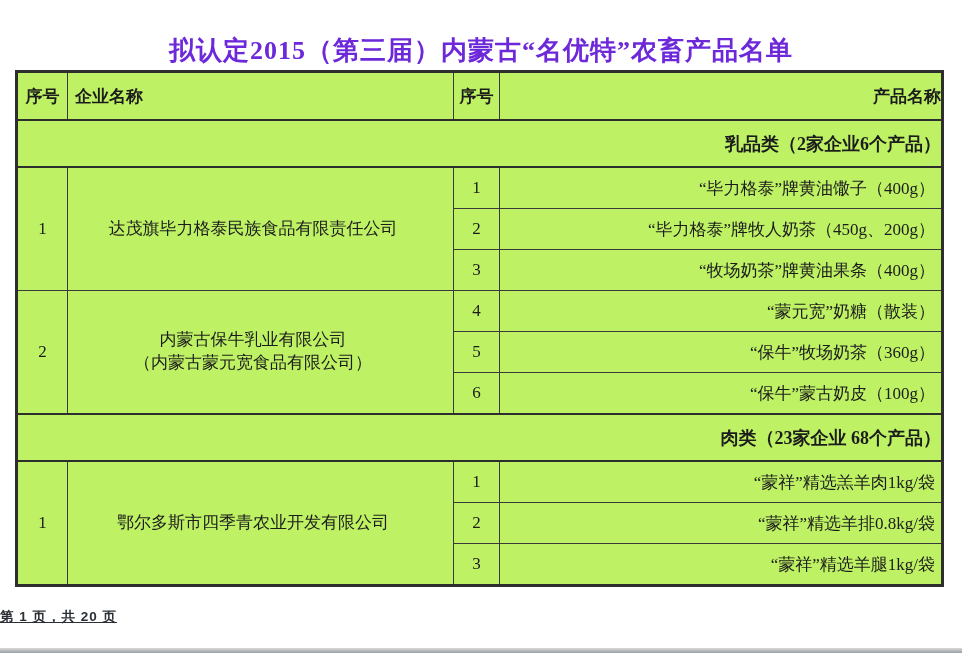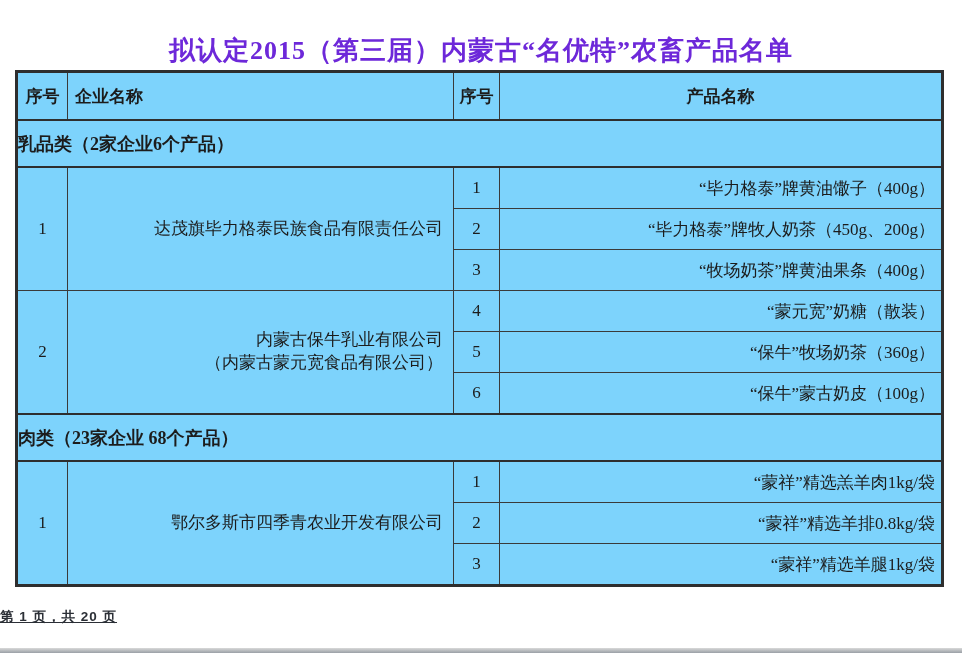--- a/index.html
+++ b/index.html
@@ -38,44 +38,44 @@
   }
   .doc-table col.c-seq1 { width: 51px; }
   .doc-table col.c-company { width: 386px; }
   .doc-table col.c-seq2 { width: 46px; }
   .doc-table col.c-product { width: auto; }
   .doc-table th, .doc-table td {
     border: 1.5px solid #3a3a3a;
     padding: 0;
     font-size: 17px;
     vertical-align: middle;
-    background: #7dd3fc;
+    background: #bef264;
   }
   .doc-table tr.header-row th {
     height: 46px;
     font-weight: bold;
     font-size: 17px;
     border-bottom: 2.5px solid #2e2e2e;
   }
   th.h-seq, td.seq-cell { text-align: center; }
   th.h-company { text-align: left; padding-left: 7px; }
-  th.h-product { text-align: center; }
+  th.h-product { text-align: right; }
   tr.section-row td {
     height: 45px;
-    text-align: left;
+    text-align: right;
     font-weight: bold;
     font-size: 18px;
     border-top: 2.5px solid #2e2e2e;
     border-bottom: 2.5px solid #2e2e2e;
   }
   tr.product-row td { height: 40px; }
   td.company-cell {
-    text-align: right;
+    text-align: center;
     padding-left: 9px;
-    padding-right: 10px;
+    padding-right: 24px;
     line-height: 1.35;
   }
   td.product-cell {
     text-align: right;
     padding-left: 12px;
     padding-right: 6px;
   }
   td.seq-cell { font-size: 17px; }
   .doc-footer {
     position: absolute;

